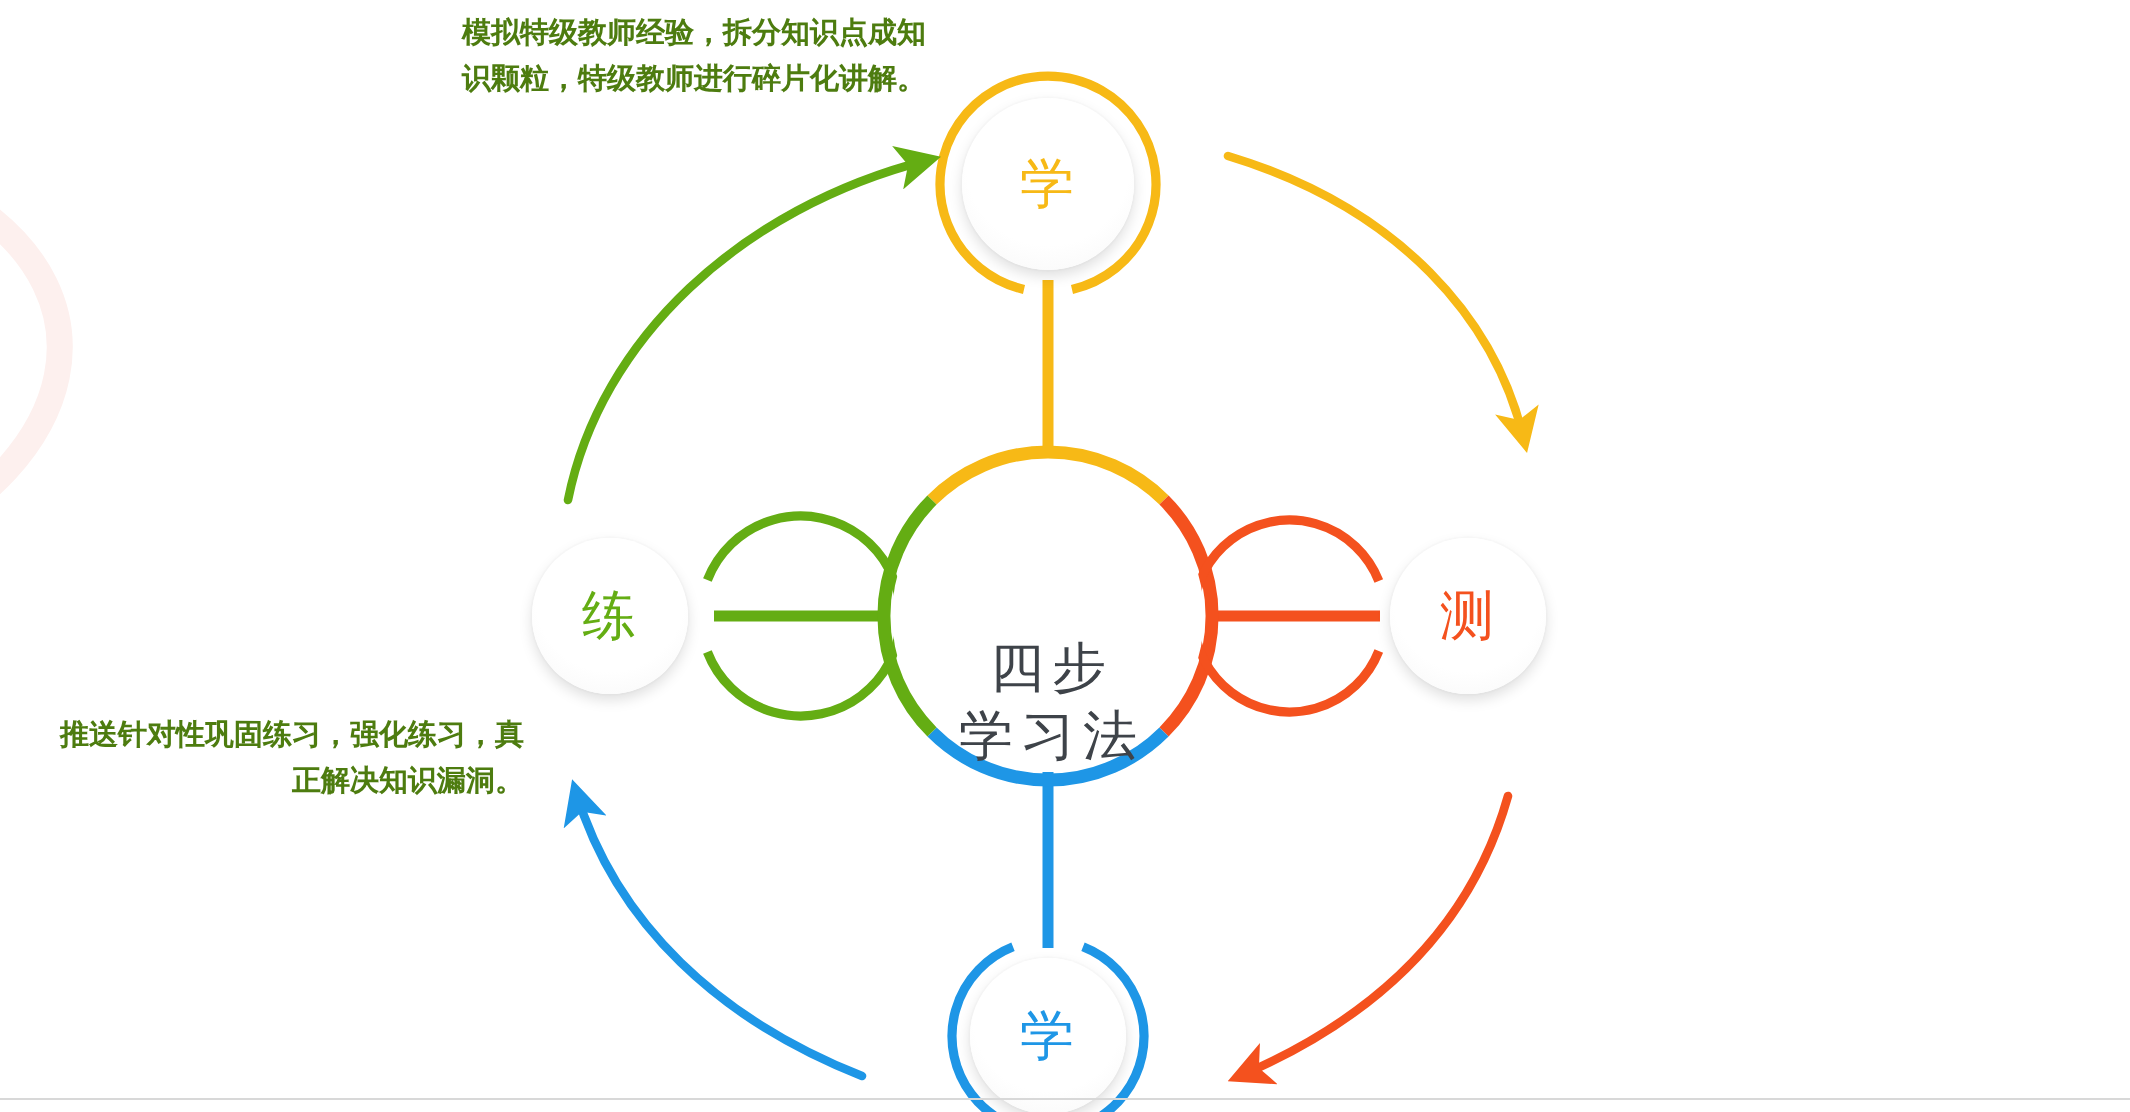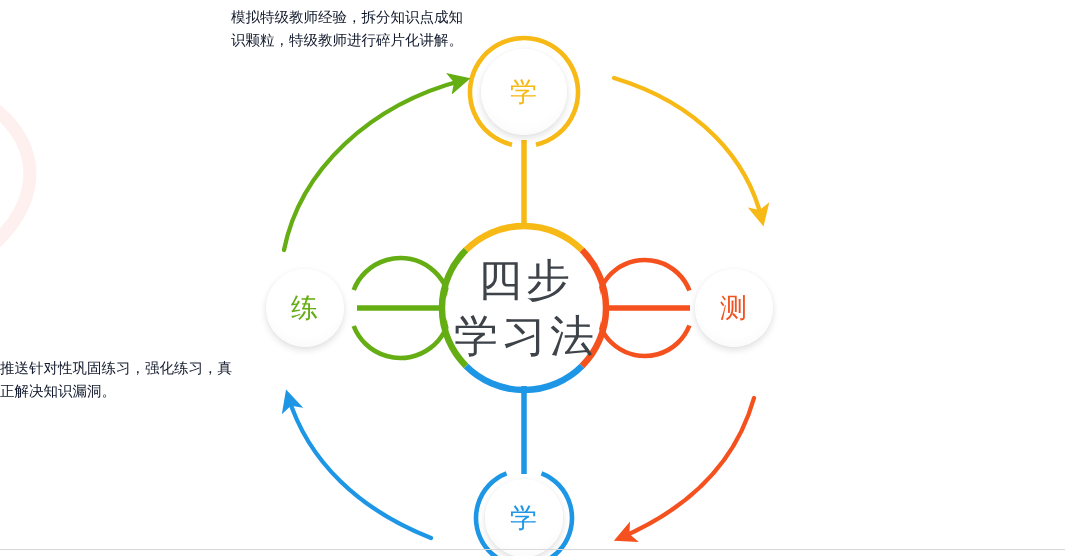--- a/index.html
+++ b/index.html
@@ -59,38 +59,39 @@
   .center-disc {
     position: absolute;
     border-radius: 50%;
     background: #ffffff;
   }
   .center-label {
     position: absolute;
     display: flex;
     flex-direction: column;
     align-items: center;
-    justify-content: center;
+    justify-content: flex-end;
     color: #3e4349;
-    font-size: 44px;
+    font-size: 27px;
     line-height: 1.28;
     letter-spacing: 4px;
     text-indent: 4px;
     user-select: none;
   }
 
   
   .caption {
     position: absolute;
-    color: #0f172a;
+    color: #4d7c0f;
     font-size: 14.5px;
     line-height: 23px;
     white-space: pre-line;
-  }
-  .caption.right-align { }
+    font-weight: bold;
+  }
+  .caption.right-align { text-align: right; }
 
   
   .bottom-rule {
     position: absolute;
     left: 0;
     width: 1065px;
     height: 1px;
     background: #d8d8d8;
   }
 </style>

